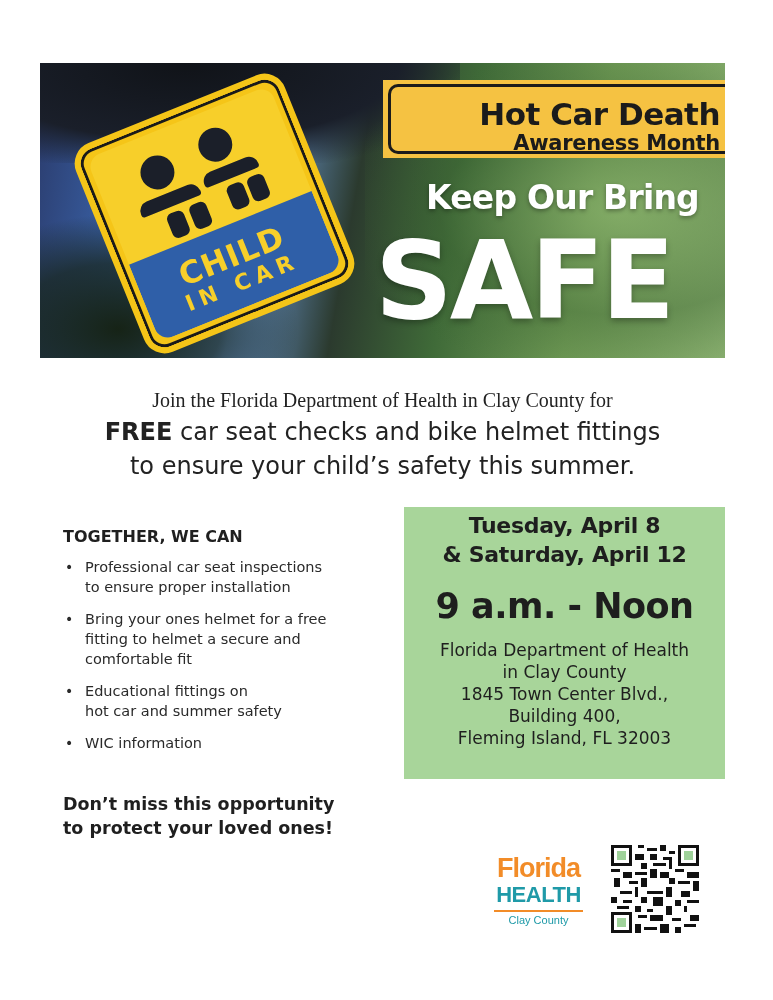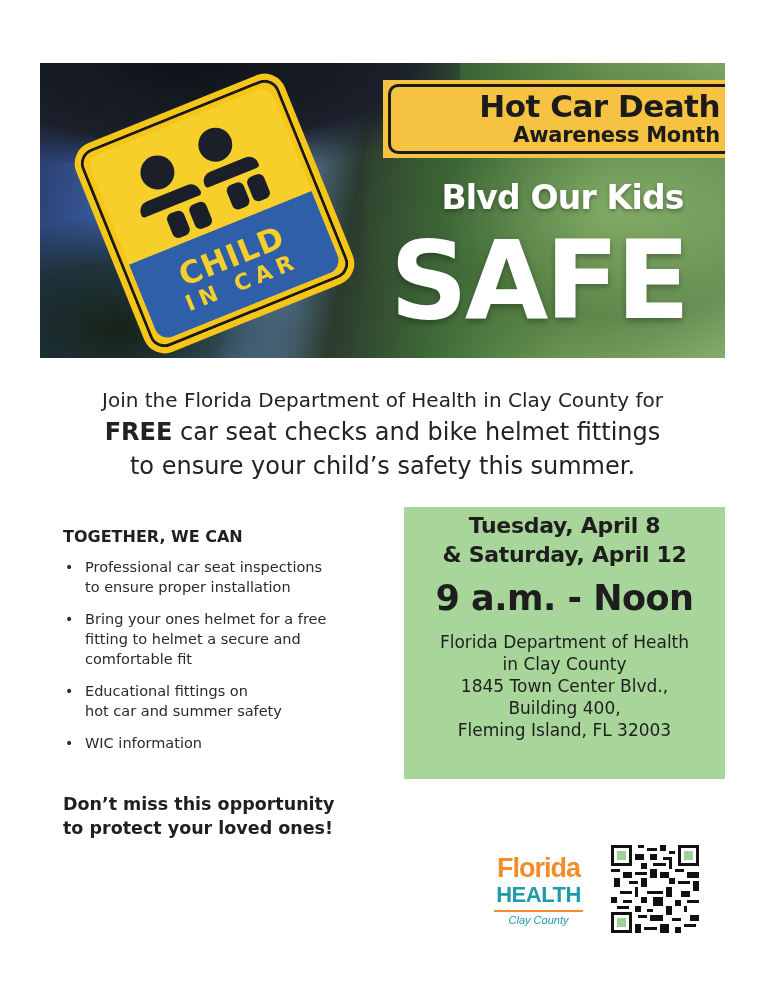--- a/index.html
+++ b/index.html
@@ -27,54 +27,54 @@
   .kid-body.b2 { left:100px; top:58px; width:58px; }
   .seat { position:absolute; width:18px; height:26px; border-radius:6px; background:#1b1f29; }
   .seat.s1 { left:52px; top:82px; } .seat.s2 { left:76px; top:82px; }
   .seat.s3 { left:118px; top:78px; } .seat.s4 { left:140px; top:78px; }
   .sign-text1 { position:absolute; left:0; right:0; top:126px; text-align:center;
     font-family:"DejaVu Sans", sans-serif; font-weight:bold; font-size:31px; color:#f7cf2a; letter-spacing:1px; }
   .sign-text2 { position:absolute; left:0; right:0; top:160px; text-align:center;
     font-family:"DejaVu Sans", sans-serif; font-weight:bold; font-size:22px; color:#f7cf2a; letter-spacing:6px; }
 
   .banner { position:absolute; left:343px; top:17px; width:360px; height:78px; background:#f5c242; padding:4px 0 4px 5px; }
-  .banner-inner { width:100%; height:100%; border:3px solid #1b1b1b; border-right:none; border-radius:10px 0 0 10px; padding-top:2px; }
+  .banner-inner { width:100%; height:100%; border:3px solid #1b1b1b; border-right:none; border-radius:10px 0 0 10px; padding-top:10px; }
   .banner-title { font-family:"DejaVu Sans", sans-serif; font-weight:bold; font-size:31px; color:#1b1b1b; text-align:right; padding-right:23px; line-height:34px; letter-spacing:-0.5px; }
   .banner-sub { font-family:"DejaVu Sans", sans-serif; font-weight:bold; font-size:21px; color:#1b1b1b; text-align:right; padding-right:23px; line-height:24px; letter-spacing:-0.3px; }
 
   .keep { position:absolute; left:380px; top:115px; width:285px; text-align:center;
     font-family:"DejaVu Sans", sans-serif; font-weight:bold; font-size:33px; color:#ffffff; letter-spacing:-0.8px;
     text-shadow: 0 2px 4px rgba(0,0,0,0.35); }
-  .safe { position:absolute; left:350px; top:158px; width:335px; text-align:left;
+  .safe { position:absolute; left:316px; top:158px; width:335px; text-align:center;
     font-family:"DejaVu Sans", sans-serif; font-weight:bold; font-size:108px; color:#ffffff; line-height:120px; letter-spacing:-3px;
     text-shadow: 0 3px 6px rgba(0,0,0,0.3); }
 
   .intro { position:absolute; left:40px; top:385px; width:685px; text-align:center; color:#222; }
-  .intro-l1 { font-size:20px; line-height:30px; }
+  .intro-l1 { font-size:20px; line-height:30px;font-family:Liberation Serif, serif; }
   .intro-l2 { font-size:24px; line-height:34px; }
   .intro-l2 b { font-weight:bold; }
   .intro-l3 { font-size:24px; line-height:34px; }
 
   .left { position:absolute; left:63px; top:525px; width:320px; }
   .left-h { font-weight:bold; font-size:16px; line-height:24px; color:#1f1f1f; }
   .bullets { list-style:none; margin-top:8px; }
   .bullets li { position:relative; padding-left:22px; font-size:14.5px; line-height:20px; margin-bottom:12px; color:#2a2a2a; }
   .bullets li::before { content:"•"; position:absolute; left:2px; top:0; font-size:14px; }
   .cta { position:absolute; left:63px; top:792px; width:320px; font-weight:bold; font-size:17.5px; line-height:24px; color:#1f1f1f; }
 
   .event { position:absolute; left:404px; top:507px; width:321px; height:272px; background:#a8d59a; text-align:center; padding-top:4px; color:#1e1e1e; }
   .event-date { font-weight:bold; font-size:22px; line-height:29px; letter-spacing:-0.3px; }
-  .event-time { font-weight:bold; font-size:35px; line-height:46px; margin-top:6px; letter-spacing:-0.5px; }
+  .event-time { font-weight:bold; font-size:35px; line-height:46px; margin-top:14px; letter-spacing:-0.5px; }
   .event-addr { font-size:17px; line-height:22px; margin-top:10px; }
 
   .logo { position:absolute; left:492px; top:855px; width:93px; text-align:center; }
   .logo-fl { font-family:"Liberation Sans", sans-serif; font-weight:bold; font-size:27px; color:#f28c28; line-height:27px; letter-spacing:-1px; }
   .logo-health { font-family:"Liberation Sans", sans-serif; font-weight:bold; font-size:22px; color:#1f9aa8; line-height:26px; letter-spacing:-0.5px; }
   .logo-rule { height:2px; background:#f28c28; margin:2px 2px 2px 2px; }
-  .logo-county { font-family:"Liberation Sans", sans-serif; font-size:11px; color:#1f9aa8; line-height:13px;font-style:italic; }
+  .logo-county { font-family:"Liberation Sans", sans-serif; font-size:11px; color:#1f9aa8; line-height:13px; }
 
   .qr { position:absolute; left:610px; top:845px; width:90px; height:88px; background:#fff; }
   .qr svg { width:100%; height:100%; display:block; }
 </style>
 </head>
 <body>
 
 <div class="hero">
   <div class="hero-dark-top"></div>
   <div class="hero-trees"></div>
@@ -96,21 +96,21 @@
     </div>
   </div>
 
   <div class="banner">
     <div class="banner-inner">
       <div class="banner-title">Hot Car Death</div>
       <div class="banner-sub">Awareness Month</div>
     </div>
   </div>
 
-  <div class="keep">Blvd Our Kids</div>
+  <div class="keep">Keep Our Bring</div>
   <div class="safe">SAFE</div>
 </div>
 
 <div class="intro">
   <div class="intro-l1">Join the Florida Department of Health in Clay County for</div>
   <div class="intro-l2"><b>FREE</b><span> car seat checks and bike helmet fittings</span></div>
   <div class="intro-l3">to ensure your child’s safety this summer.</div>
 </div>
 
 <div class="left">

